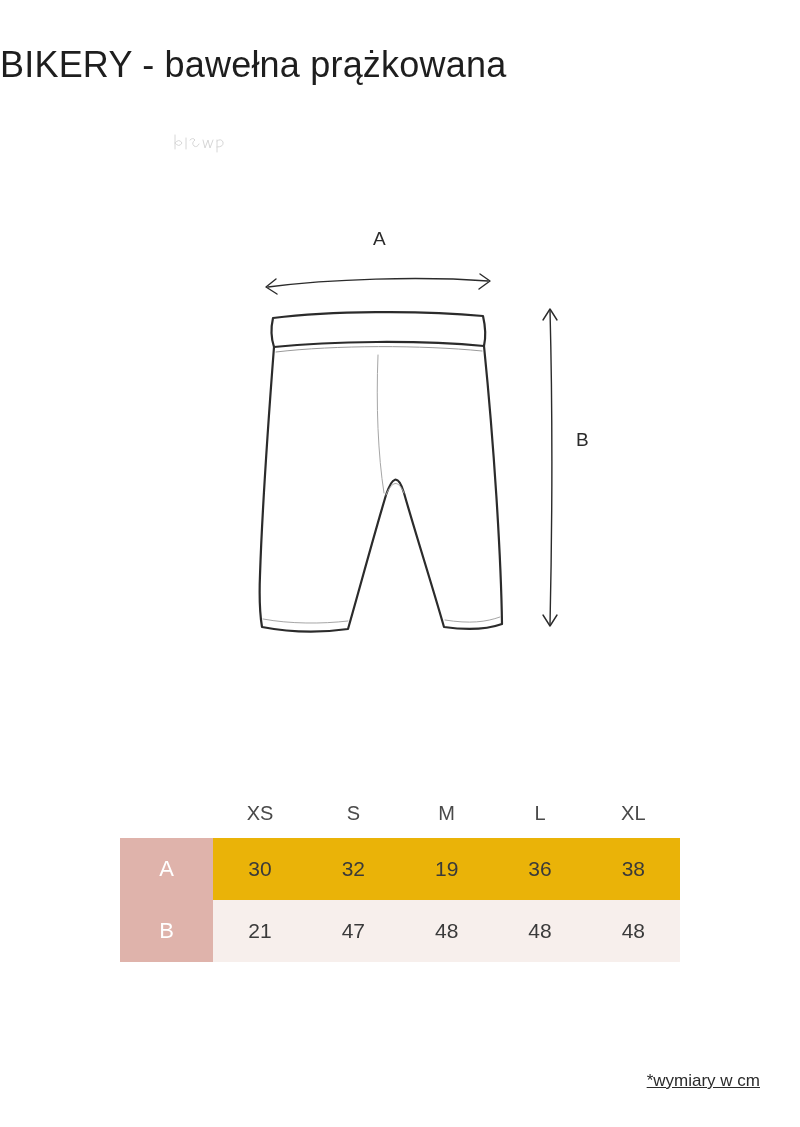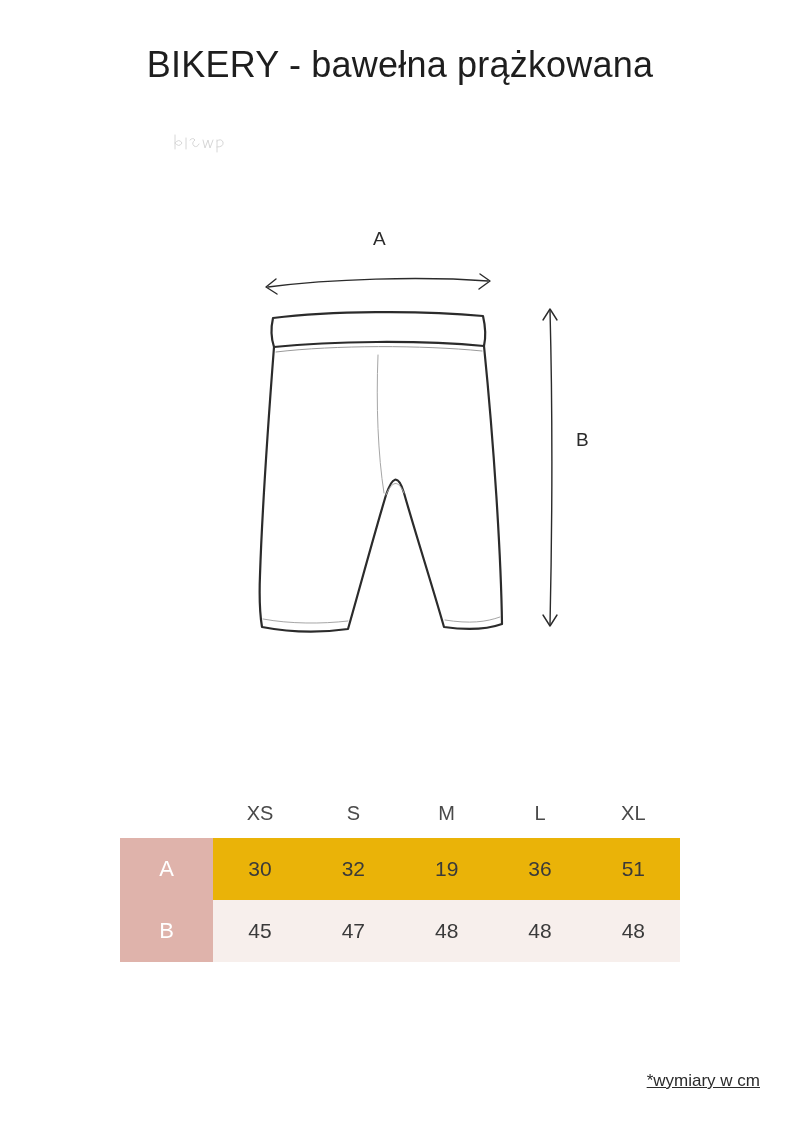--- a/index.html
+++ b/index.html
@@ -15,21 +15,20 @@
     color: #2b2b2b;
     overflow: hidden;
   }
 
   
   .page-title {
     position: absolute;
     top: 44px;
     left: 0;
     width: 800px;
-    text-align: center;
     font-size: 36px;
     font-weight: 400;
     letter-spacing: 0.2px;
     color: #1e1e1e;
     white-space: nowrap;
   }
 
   
   .brand-scribble {
     position: absolute;
@@ -169,25 +168,25 @@
       <th>XL</th>
     </tr>
   </thead>
   <tbody>
     <tr class="row-a">
       <td class="row-head">A</td>
       <td class="cell">30</td>
       <td class="cell">32</td>
       <td class="cell">19</td>
       <td class="cell">36</td>
-      <td class="cell">51</td>
+      <td class="cell">38</td>
     </tr>
     <tr class="row-b">
       <td class="row-head">B</td>
-      <td class="cell">45</td>
+      <td class="cell">21</td>
       <td class="cell">47</td>
       <td class="cell">48</td>
       <td class="cell">48</td>
       <td class="cell">48</td>
     </tr>
   </tbody>
 </table>
 
 <div class="footnote">*wymiary w cm</div>
 

